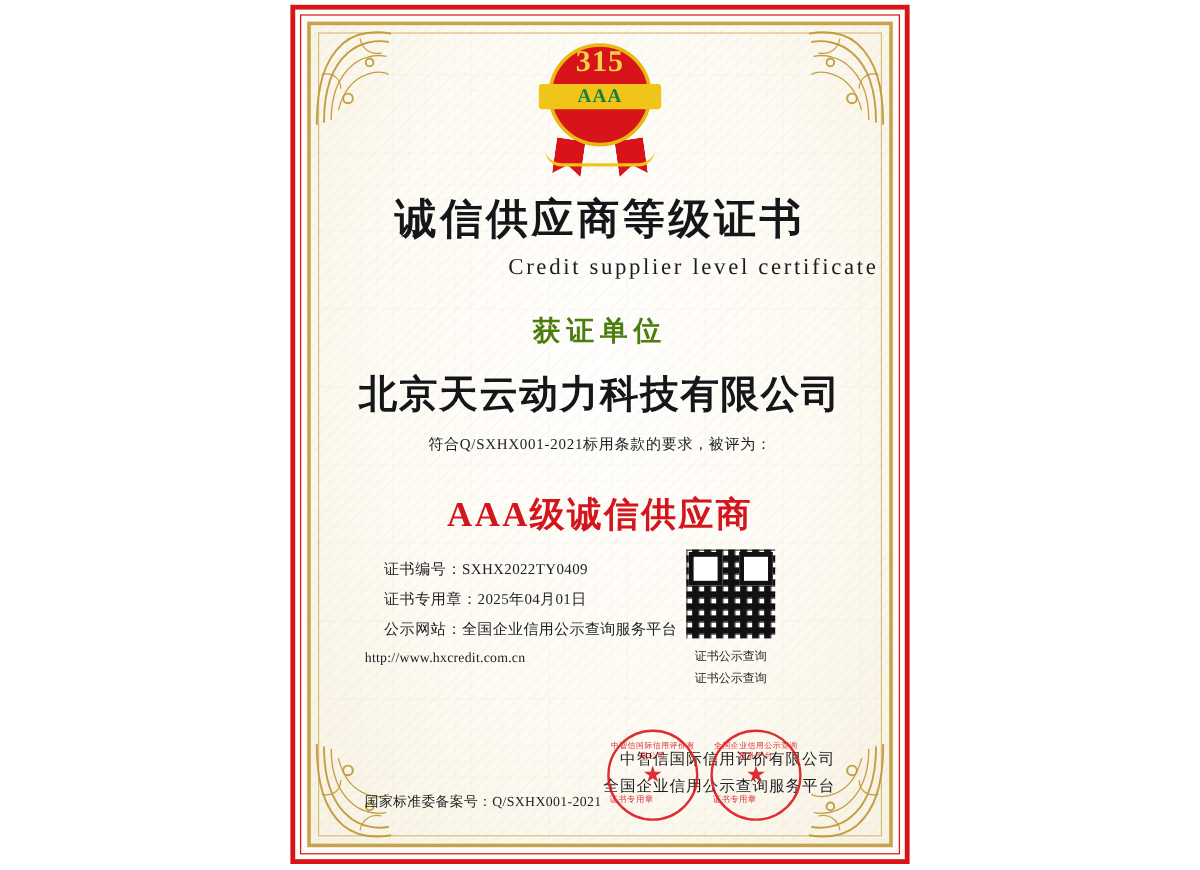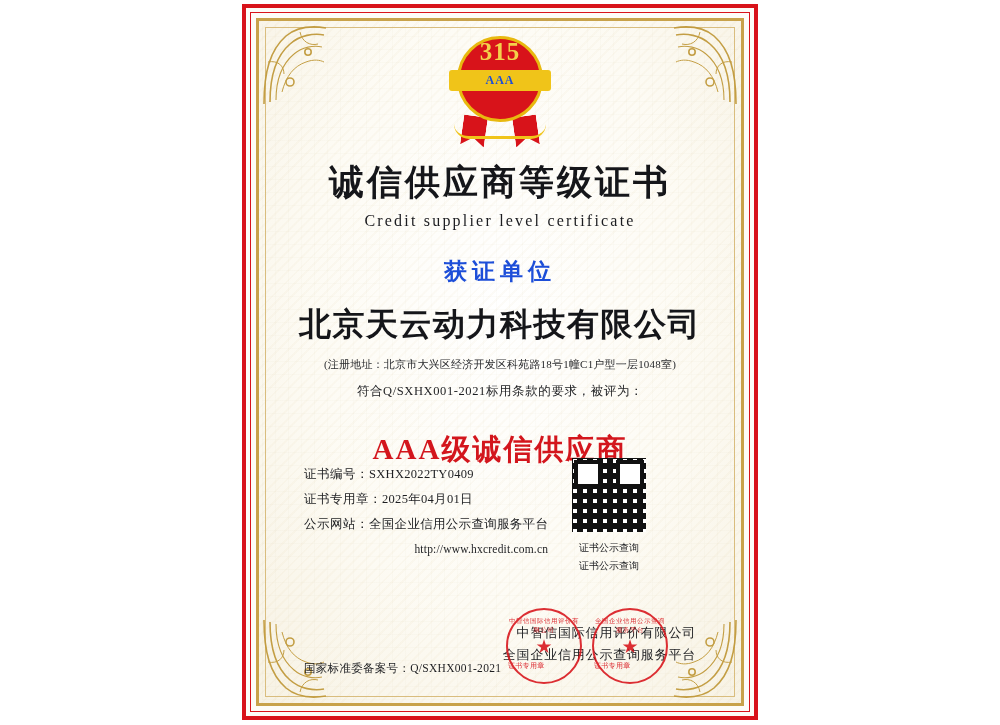--- a/index.html
+++ b/index.html
@@ -147,23 +147,23 @@
     right: 9px;
     top: 40px;
     height: 21px;
     background: #f0c419;
     border-radius: 3px;
   }
   .emblem-aaa {
     position: absolute;
     left: 0; right: 0;
     top: 41px;
-    font-size: 12px;
+    font-size: 16px;
     font-weight: bold;
-    color: #1d4ed8;
+    color: #15803d;
     letter-spacing: 1px;
     line-height: 19px;
   }
   .emblem-bottom-arc {
     position: absolute;
     left: 14px;
     right: 14px;
     bottom: 9px;
     height: 12px;
     border-bottom: 3px solid #f0c419;
@@ -176,30 +176,31 @@
     font-family: "Liberation Serif", serif;
     font-size: 35px;
     font-weight: bold;
     color: #15161a;
     letter-spacing: 3px;
     line-height: 1.2;
   }
   .title-en {
     margin-top: 8px;
     font-family: "Liberation Serif", serif;
-    font-size: 16px;
+    font-size: 19px;
     color: #1b1c20;
     letter-spacing: 2.2px;
+    text-align: right;
   }
 
   .subtitle-cn {
     margin-top: 26px;
     font-size: 23px;
     font-weight: bold;
-    color: #1d4ed8;
+    color: #4d7c0f;
     letter-spacing: 5px;
   }
 
   .company-name {
     margin-top: 16px;
     font-size: 32px;
     font-weight: bold;
     color: #15161a;
     letter-spacing: 1.5px;
   }
@@ -234,34 +235,33 @@
     position: absolute;
     left: 36px;
     top: 432px;
     text-align: left;
     font-size: 12.5px;
     color: #1d1e21;
     line-height: 25px;
   }
   .info-row {
     white-space: nowrap;
+    margin-left: 16px;
   }
   .info-label {
     display: inline-block;
     letter-spacing: 0.5px;
   }
   .info-value {
     display: inline-block;
     letter-spacing: 0.3px;
   }
   .info-url {
-    margin-left: 56px;
     font-size: 11.5px;
     letter-spacing: 0.2px;
-    text-align: right;
   }
 
   
   .qr-wrap {
     position: absolute;
     left: 302px;
     top: 428px;
     width: 78px;
     text-align: center;
   }
@@ -446,21 +446,20 @@
       <div class="emblem-aaa-band"></div>
       <div class="emblem-aaa">AAA</div>
       <div class="emblem-bottom-arc"></div>
     </div>
 
     <div class="title-cn">诚信供应商等级证书</div>
     <div class="title-en">Credit supplier level certificate</div>
 
     <div class="subtitle-cn">获证单位</div>
     <div class="company-name">北京天云动力科技有限公司</div>
-    <div class="company-address">(注册地址：北京市大兴区经济开发区科苑路18号1幢C1户型一层1048室)</div>
 
     <div class="body-line second">符合Q/SXHX001-2021标用条款的要求，被评为：</div>
 
     <div class="grade">AAA级诚信供应商</div>
 
     <div class="info-block">
       <div class="info-row">
         <span class="info-label">证书编号：</span><span class="info-value">SXHX2022TY0409</span>
       </div>
       <div class="info-row">

